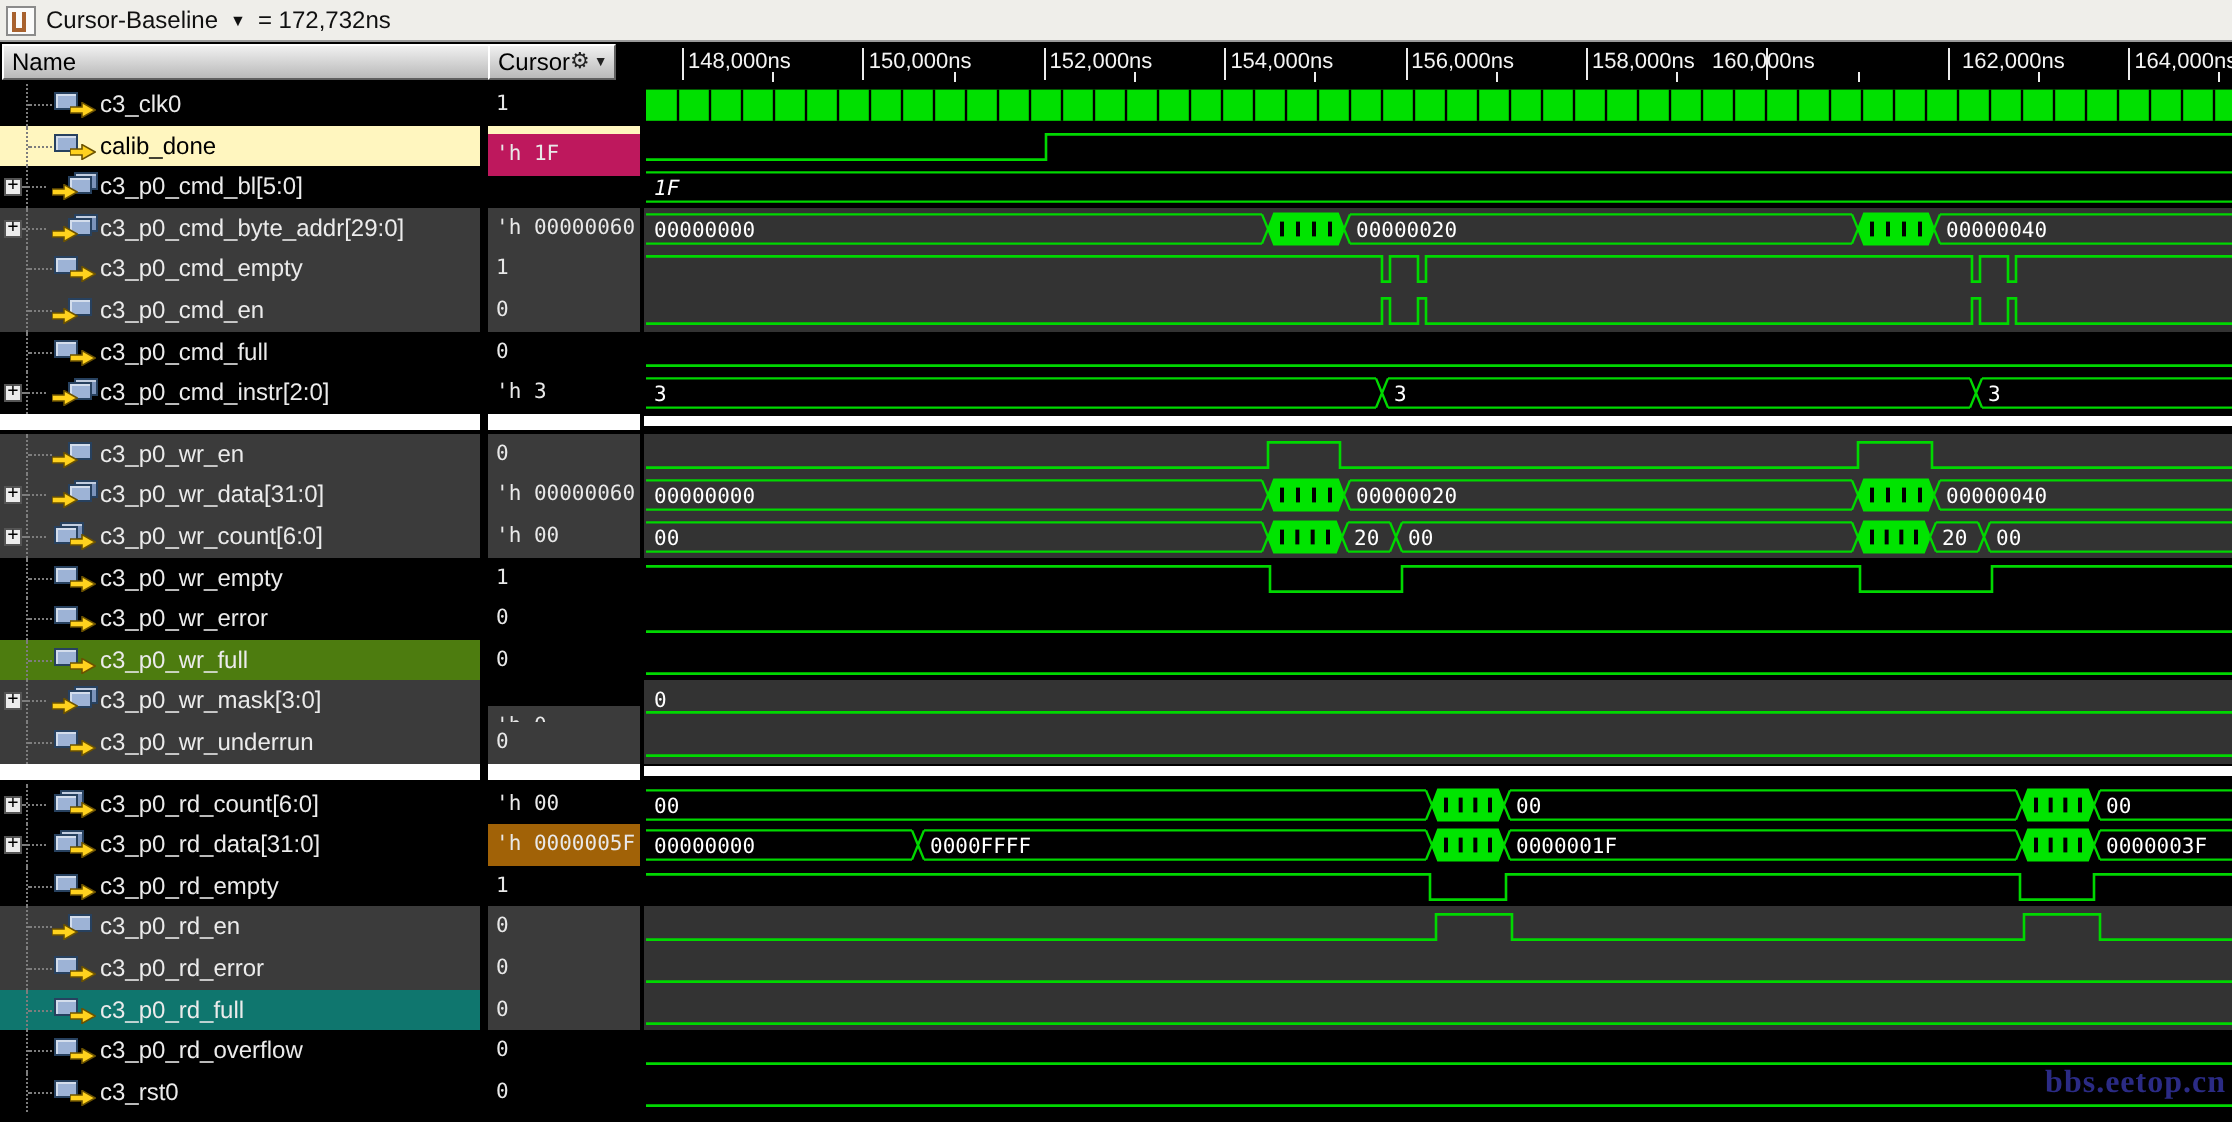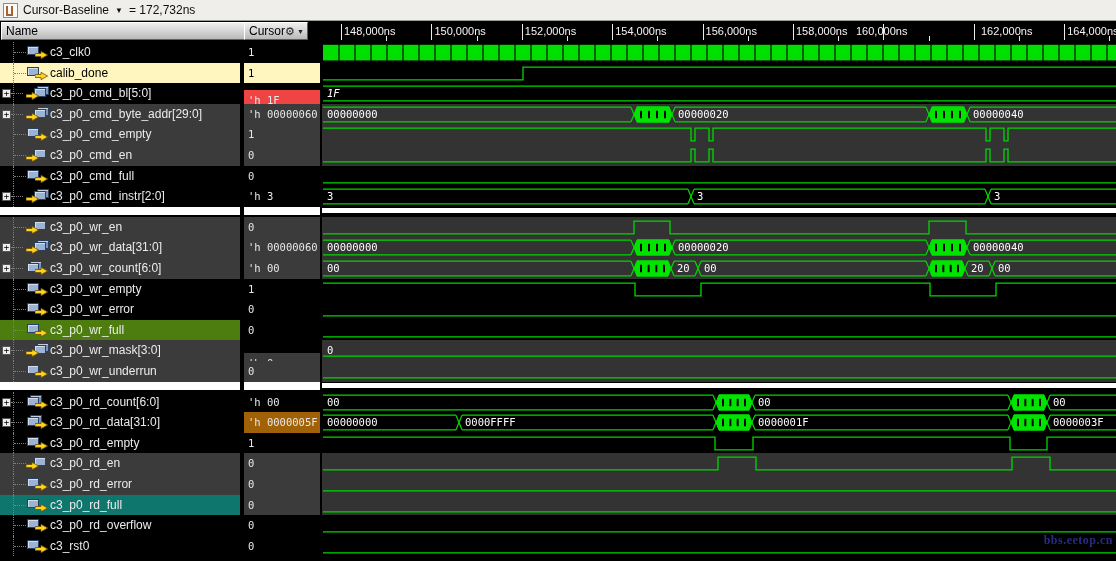--- a/index.html
+++ b/index.html
@@ -42,21 +42,21 @@
   .hdot{position:absolute;left:14px;top:10px;width:12px;border-top:1px dotted #7d7d7d}
   .expand{position:absolute;left:2px;top:6px;width:9px;height:9px;background:#ececec;border:1px solid #555;
           color:#000;font:9px/7px "DejaVu Sans Mono",monospace;text-align:center}
   .picon{position:absolute;left:26px;top:3px;width:22px;height:14px}
   .sq{position:absolute;width:12px;height:9px;background:#9db3d6;border:1px solid #27415f;
       box-shadow:inset 1px 1px 0 rgba(255,255,255,.55)}
   .sq.back{background:#7b93ba}
   .arrsvg{position:absolute}
   .nlabel{position:absolute;left:50px;top:0;line-height:20.6px;font-size:12px;color:#ebebeb;white-space:nowrap}
   .wm{position:absolute;right:3px;top:533px;font-family:"Liberation Serif",serif;font-weight:bold;
-      font-size:12px;letter-spacing:.5px}
+      font-size:16px;letter-spacing:.5px}
 </style>
 </head>
 <body>
 
 <div class="screen">
 
   <div class="topbar">
     <span class="tb-icon">
         <i class="b1"></i>
         <i class="b2"></i>
@@ -388,21 +388,21 @@
           <svg class="arrsvg" width="13" height="8" viewBox="0 0 13 8" style="left: 9px; top: 6px;">
             <polygon points="0,2.5 6,2.5 6,0.3 12.6,4 6,7.7 6,5.5 0,5.5" fill="#ffd21e" stroke="#6b5200" stroke-width="0.8"></polygon>
           </svg>
         </span>
         <span class="nlabel">c3_rst0</span>
       </div>
     </div>
   <div id="value-rows" class="panel">
       <div class="vrow" style="top: 1px; background: rgb(0, 0, 0);"><span>1</span></div>
       <div class="vrow" style="top: 21.6px; background: rgb(255, 246, 191); color: rgb(0, 0, 0);"><span>1</span></div>
-      <div class="vrow" style="top: 26px; background: #ef4444; margin-top: 23px;"><span>'h 1F</span></div>
+      <div class="vrow" style="top: 26px; background: #be185d;"><span>'h 1F</span></div>
       <div class="vrow" style="top: 62.8px; background: rgb(59, 59, 59);"><span>'h 00000060</span></div>
       <div class="vrow" style="top: 83.4px; background: rgb(59, 59, 59);"><span>1</span></div>
       <div class="vrow" style="top: 104px; background: rgb(59, 59, 59);"><span>0</span></div>
       <div class="vrow" style="top: 124.6px; background: rgb(0, 0, 0);"><span>0</span></div>
       <div class="vrow" style="top: 145.2px; background: rgb(0, 0, 0);"><span>'h 3</span></div>
       <div class="sep" style="left: 0px; top: 165.8px; width: 76px; height: 8px;"></div>
       <div class="vrow" style="top: 175.8px; background: rgb(59, 59, 59);"><span>0</span></div>
       <div class="vrow" style="top: 196.4px; background: rgb(59, 59, 59);"><span>'h 00000060</span></div>
       <div class="vrow" style="top: 217px; background: rgb(59, 59, 59);"><span>'h 00</span></div>
       <div class="vrow" style="top: 237.6px; background: rgb(0, 0, 0);"><span>1</span></div>

